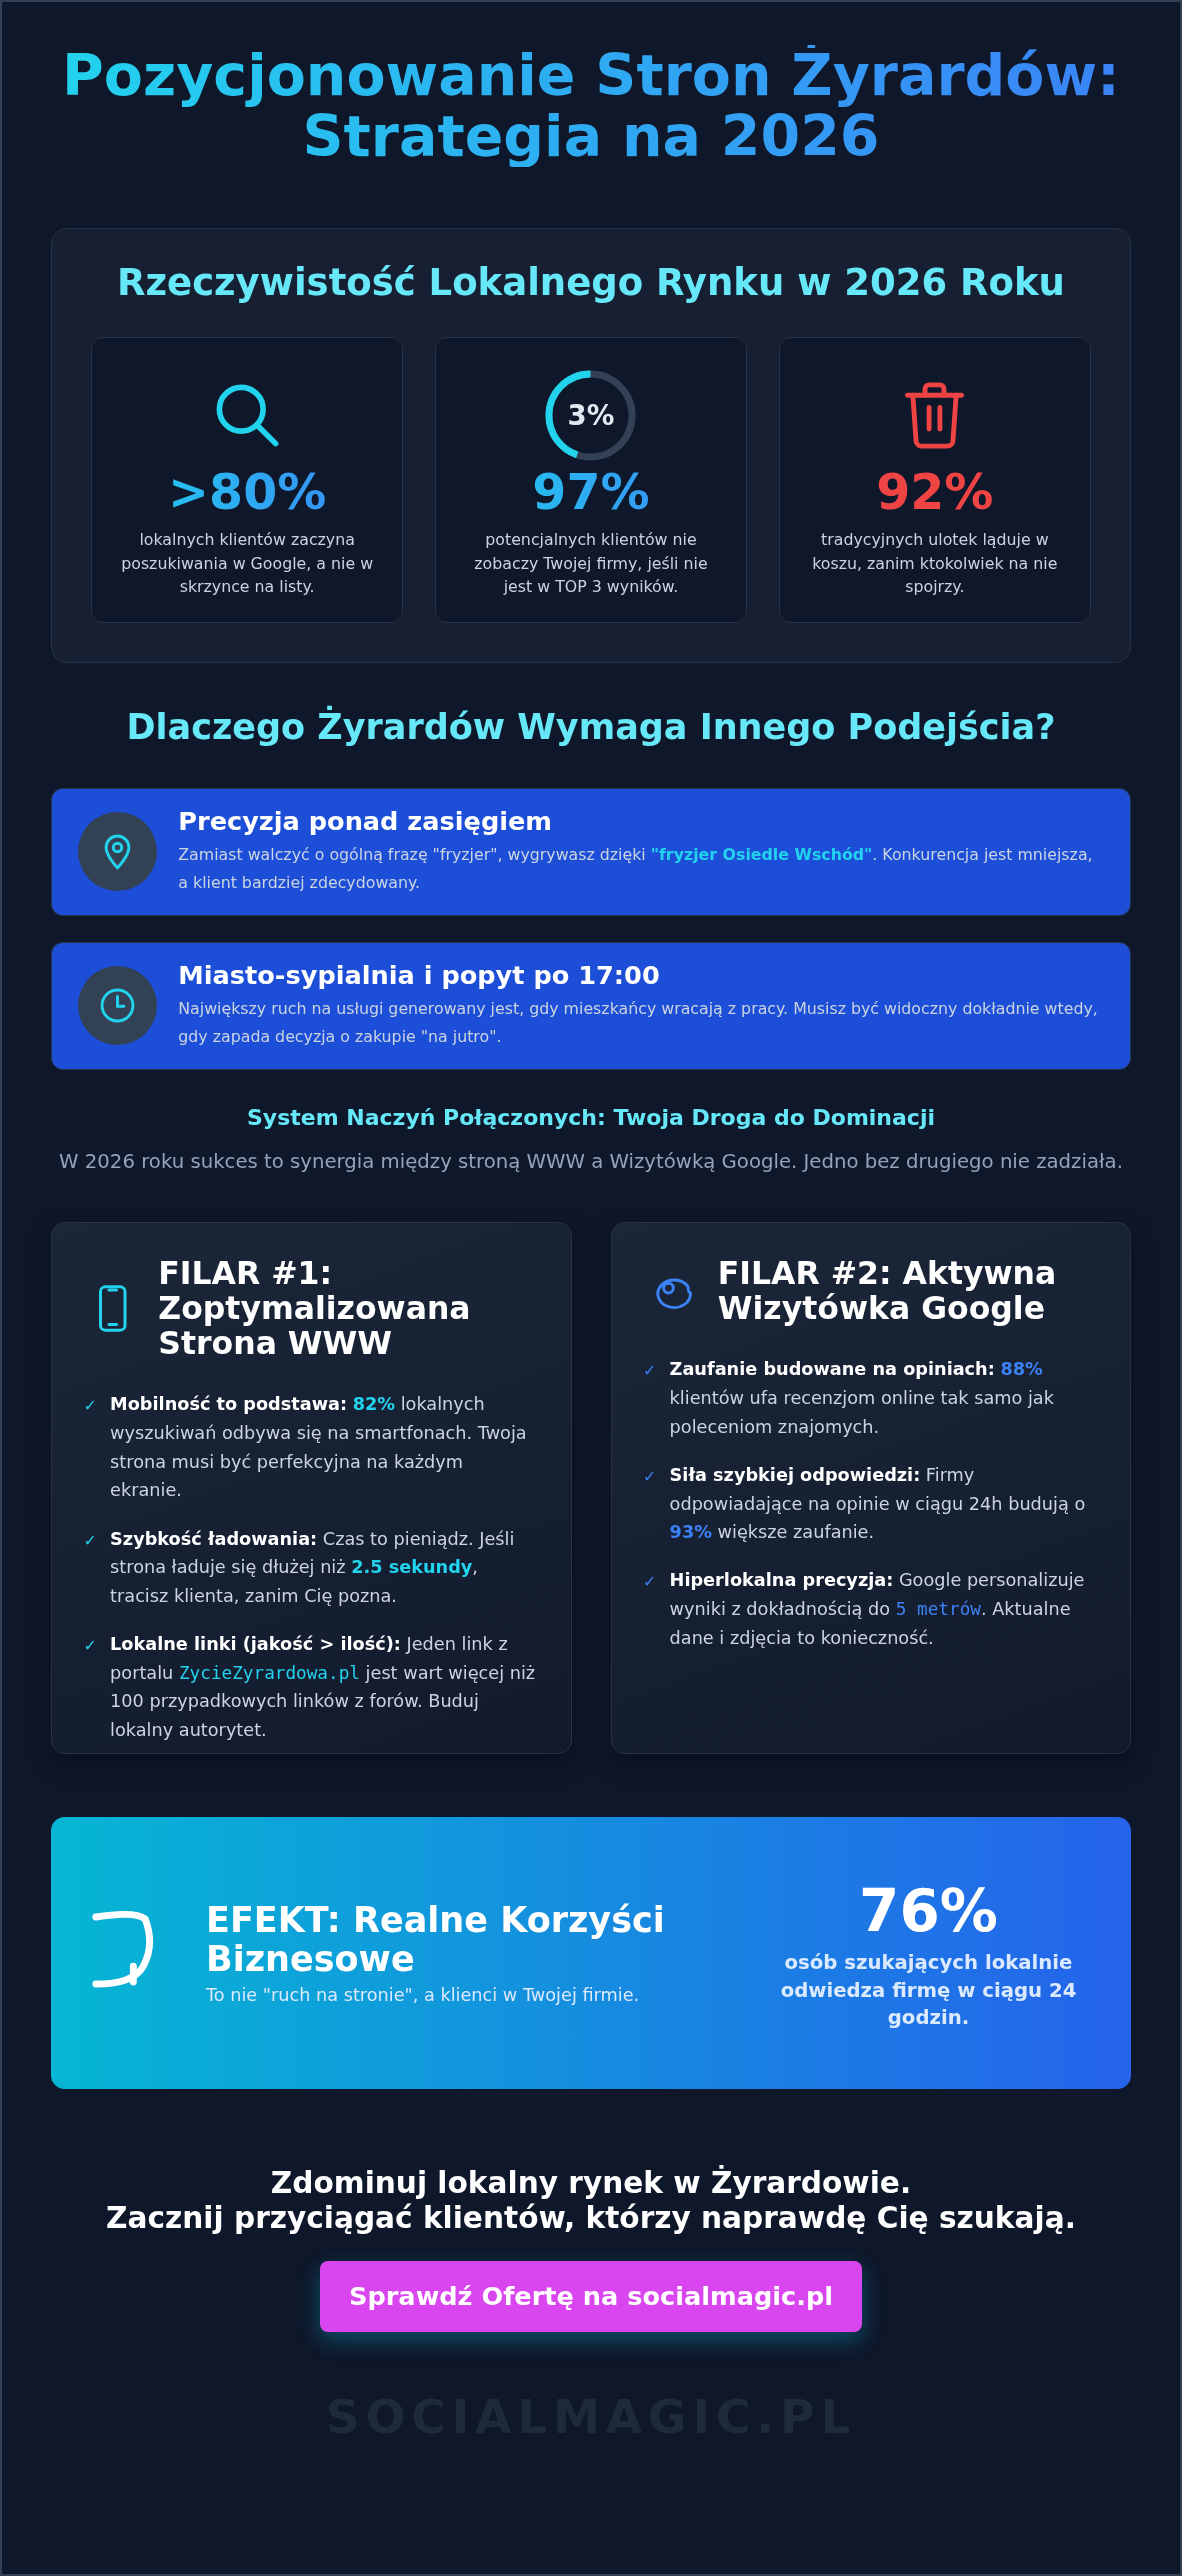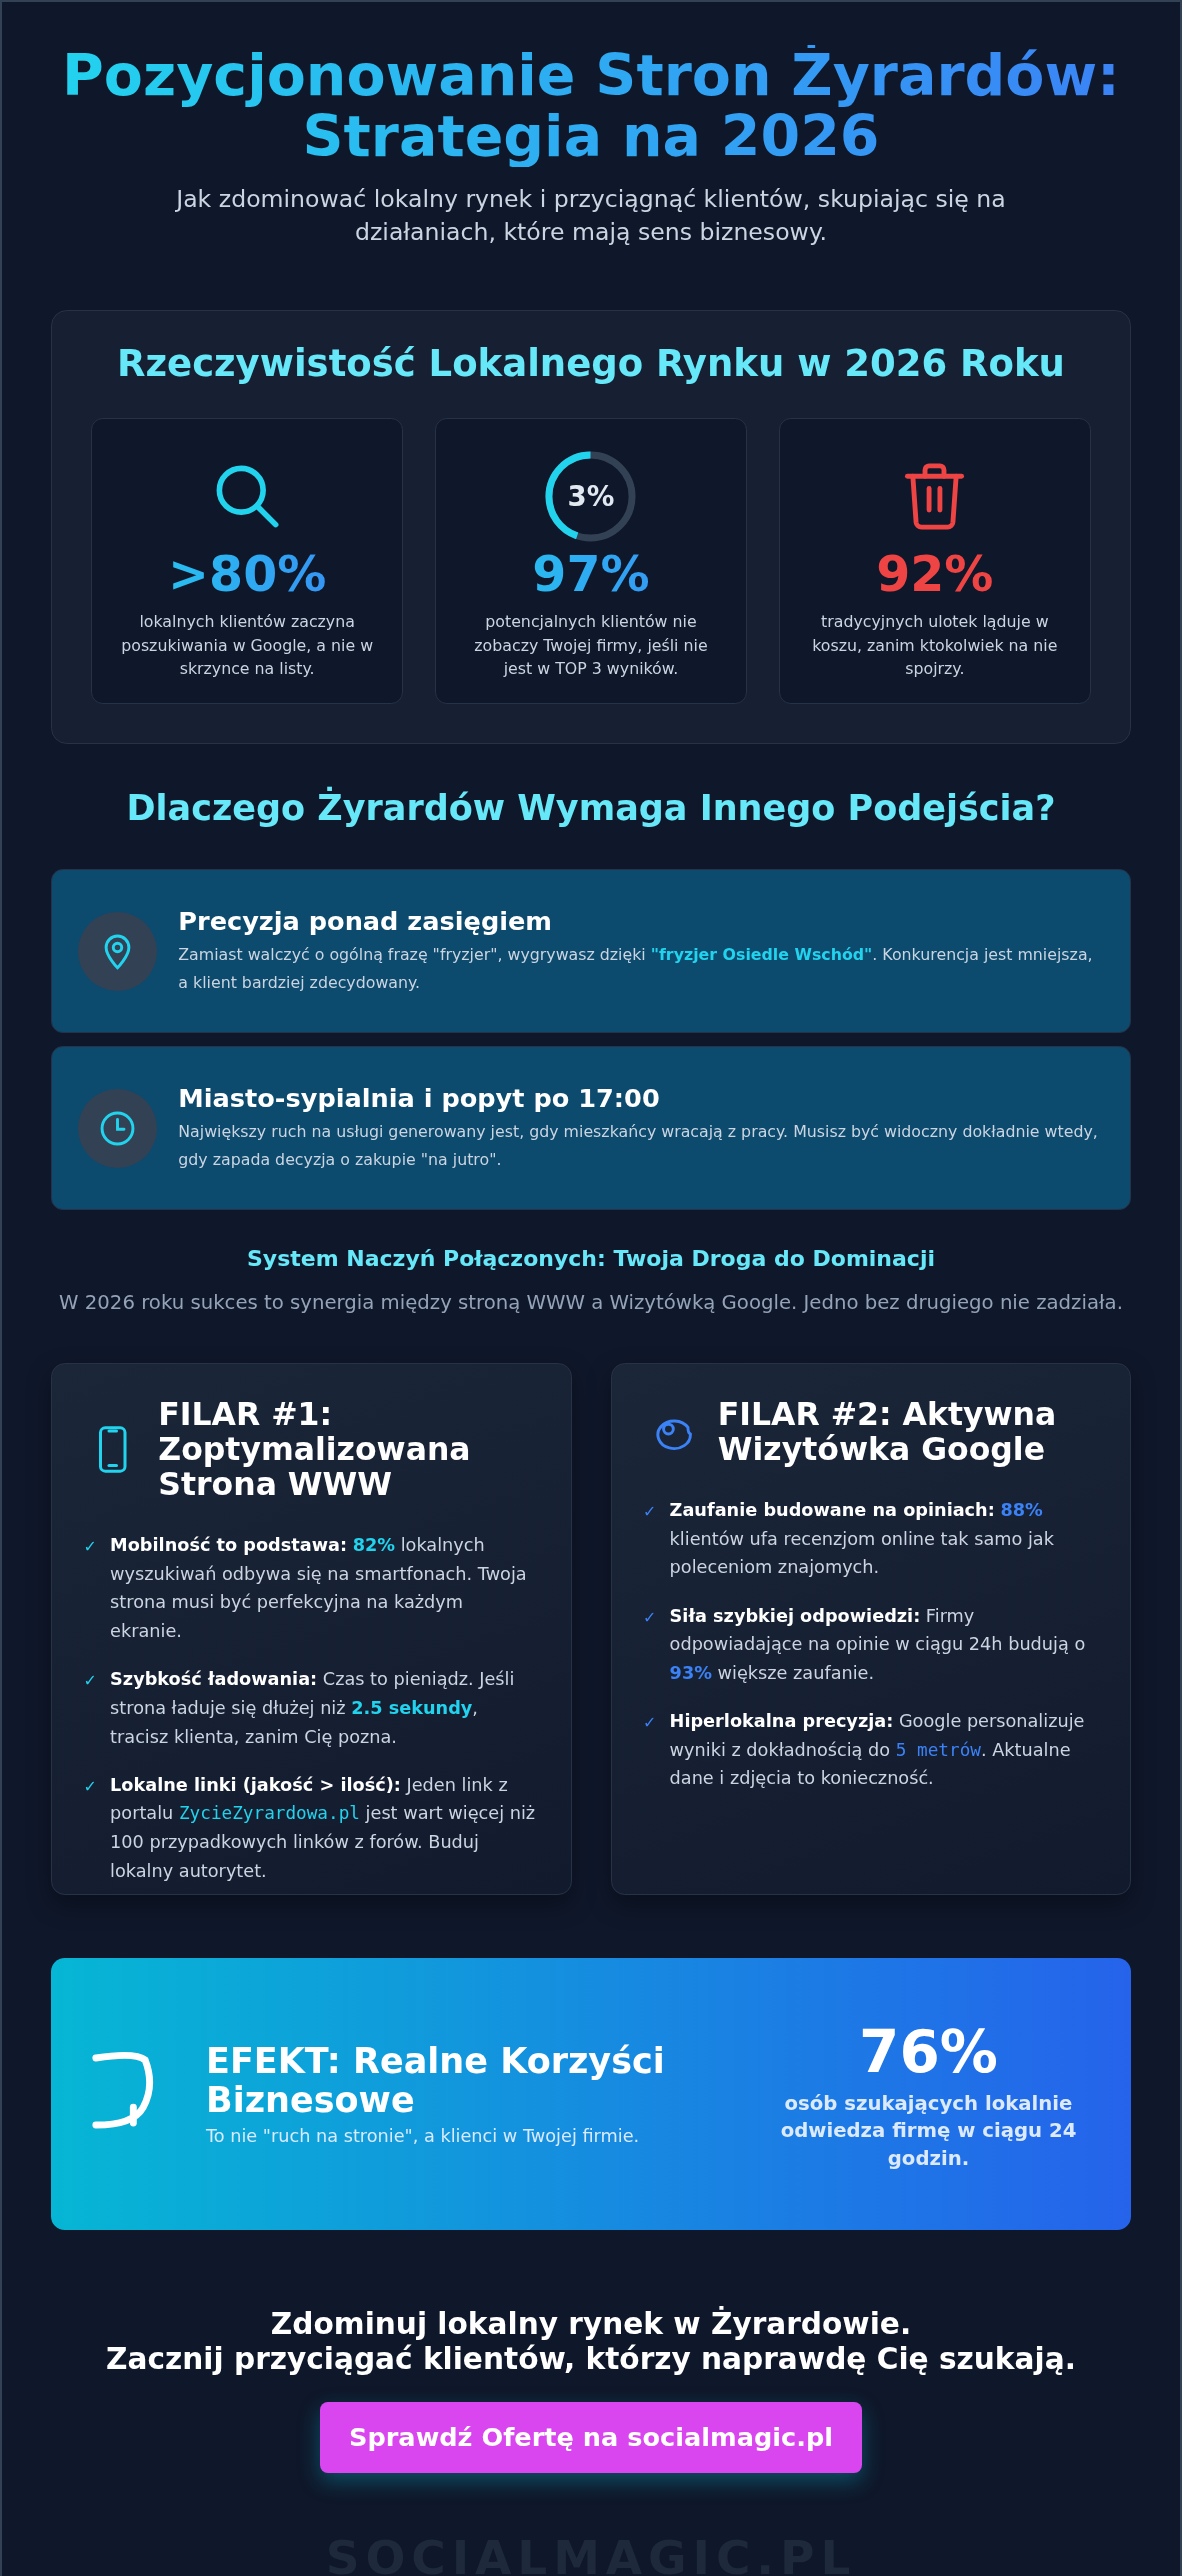--- a/index.html
+++ b/index.html
@@ -54,23 +54,23 @@
     font-size: 27.6px; font-weight: bold; color: #e2e8f0;
   }
 
   
   .sec-title {
     text-align: center; font-size: 35px; font-weight: bold; color: #67e8f9;
     margin-top: 43px; line-height: 43px;
   }
   .why-list { margin-top: 39px; }
   .why {
-    background: #0c4a6e; border: 1px solid #263247; border-radius: 11.8px;
-    display: flex; align-items: center; padding: 19.7px 25.6px; height: 164px;
-    margin-bottom: 13px;
+    background: #1d4ed8; border: 1px solid #263247; border-radius: 11.8px;
+    display: flex; align-items: center; padding: 19.7px 25.6px; height: 128px;
+    margin-bottom: 26px;
   }
   .why .circle {
     width: 79px; height: 79px; border-radius: 50%; background: #334155;
     display: flex; align-items: center; justify-content: center; flex-shrink: 0;
   }
   .why .txt { margin-left: 21.7px; }
   .why h3 { font-size: 25.6px; font-weight: bold; color: #ffffff; line-height: 31.5px; }
   .why p { font-size: 15.8px; line-height: 28px; color: #cbd5e1; margin-top: 3.9px; }
   .why p .hl { color: #22d3ee; font-weight: bold; }
 
@@ -130,21 +130,20 @@
 </head>
 <body>
 
 <div class="wrap">
 
   <header class="hero">
     <h1>
       <span>Pozycjonowanie Stron Żyrardów:</span><br>
       <span>Strategia na 2026</span>
     </h1>
-    <p>Jak zdominować lokalny rynek i przyciągnąć klientów, skupiając się na działaniach, które mają sens biznesowy.</p>
   </header>
 
   <section class="panel">
     <h2 class="panel-title">Rzeczywistość Lokalnego Rynku w 2026 Roku</h2>
     <div class="stats">
 
       <div class="stat">
         <div class="ico">
           <svg width="75" height="75" viewBox="0 0 24 24" fill="none" stroke="#22d3ee" stroke-width="1.8" stroke-linecap="round">
             <circle cx="10" cy="10" r="7"></circle>

